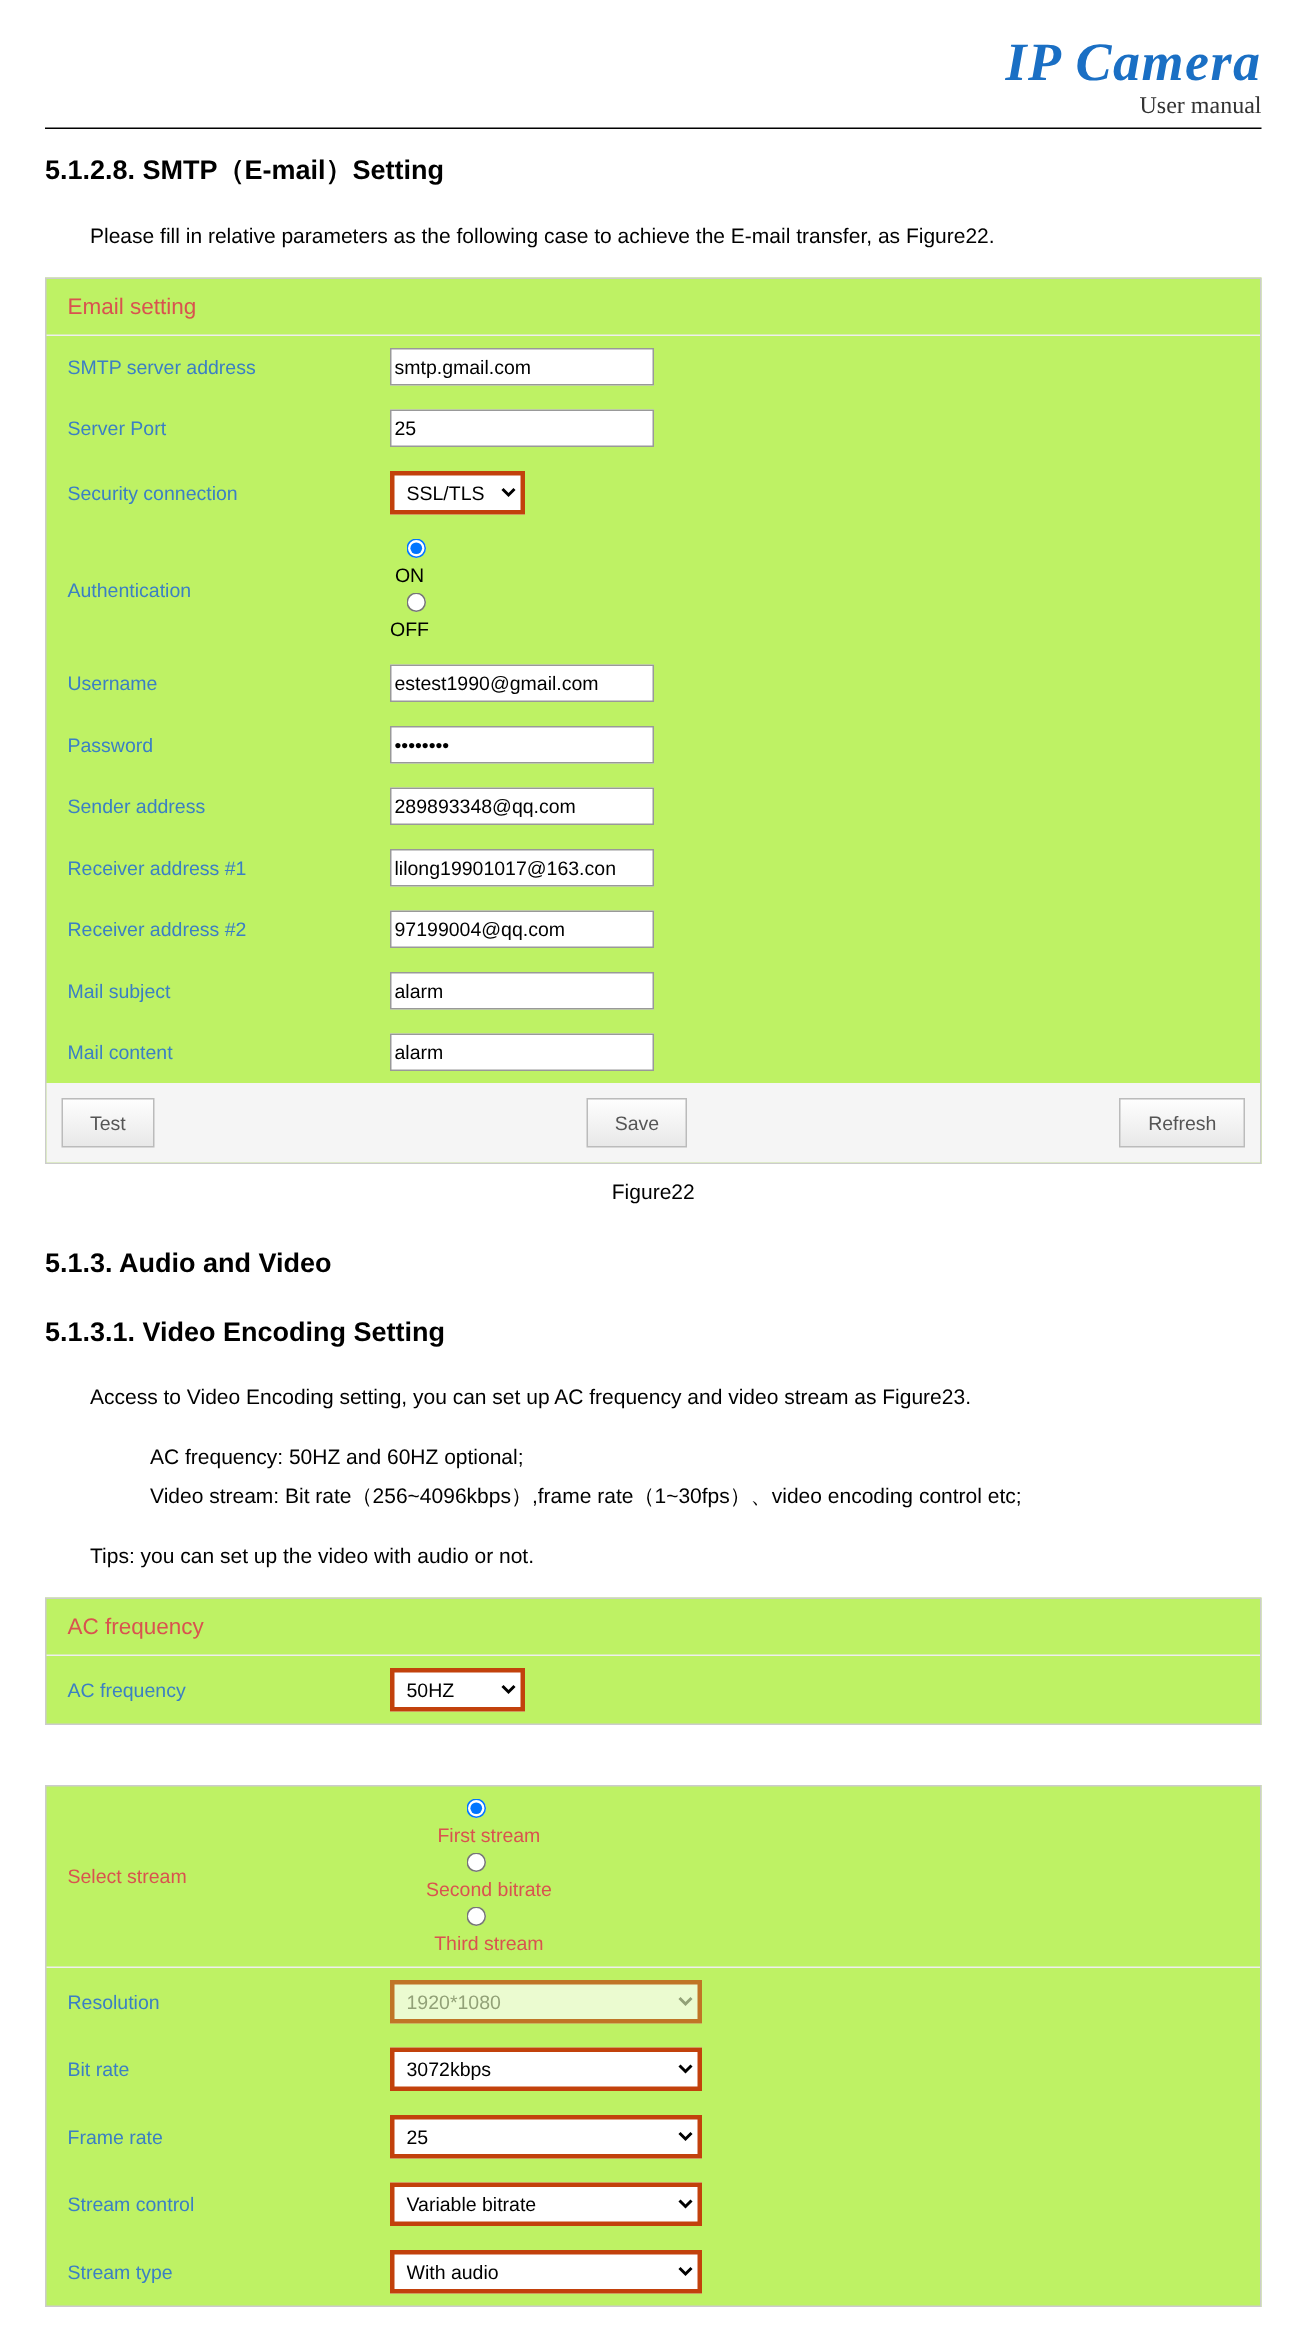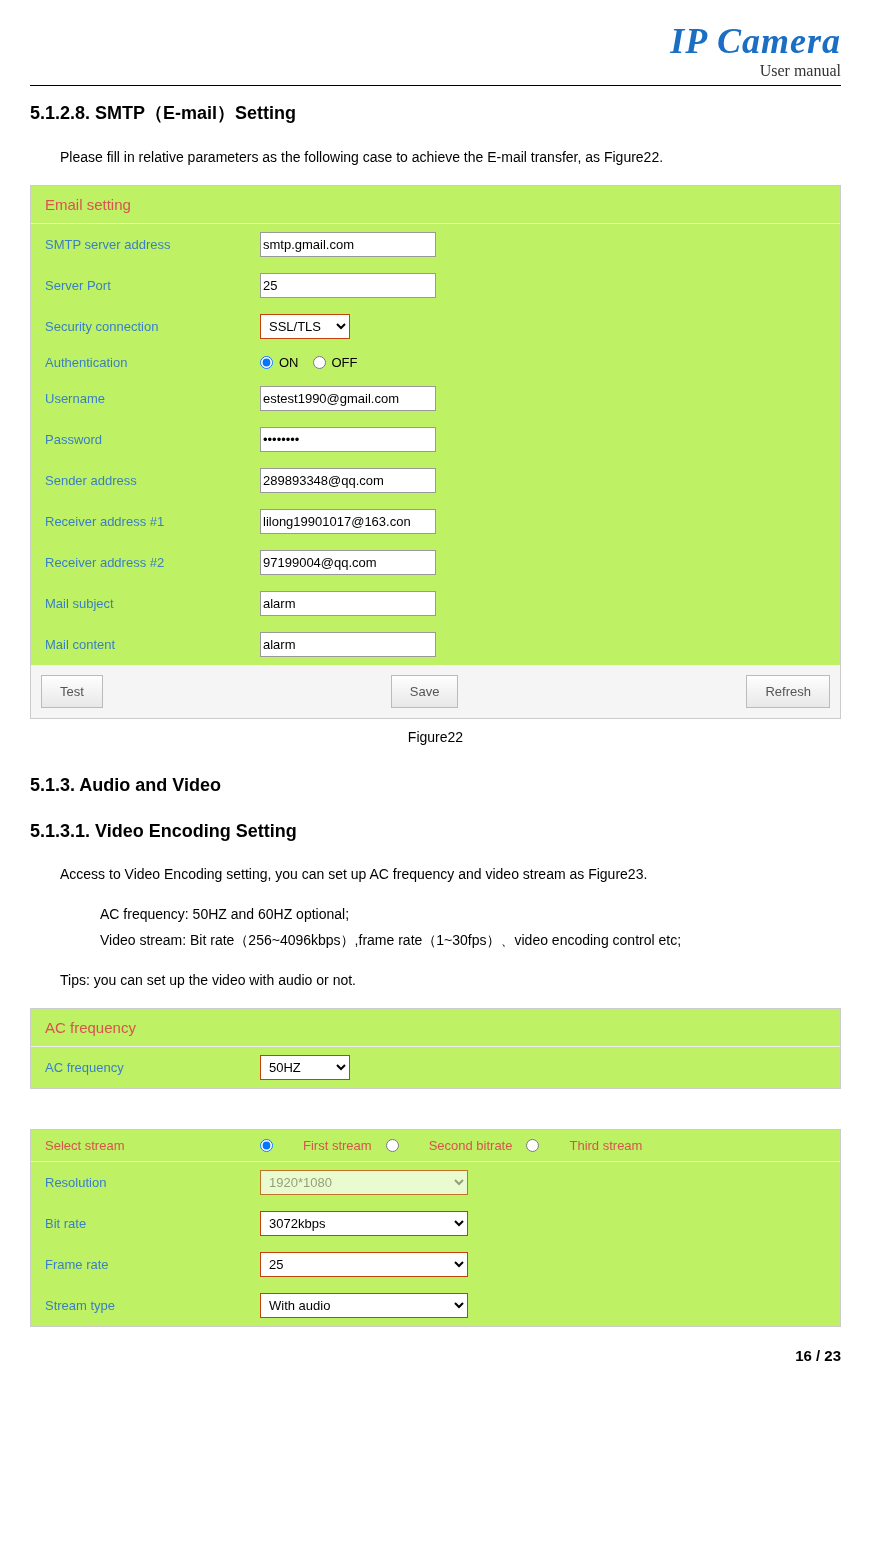--- a/index.html
+++ b/index.html
@@ -80,34 +80,35 @@
       flex-shrink: 0;
     }
     .form-input {
       border: 1px solid #999;
       padding: 4px 2px;
       font-size: 13px;
       width: 170px;
       background: #fff;
     }
     .form-select {
-      border: 1px solid #c2410c;
+      border: 3px solid #c2410c;
       padding: 3px 4px;
       font-size: 13px;
       width: 90px;
       background: #fff;
     }
     .form-select.wide {
       width: 208px;
     }
     .radio-group {
       display: flex;
       align-items: center;
       font-size: 13px;
       gap: 4px;
+      flex-direction: column;
     }
     .radio-group label {
       margin-right: 10px;
     }
     .button-bar {
       background: #f5f5f5;
       padding: 10px;
       text-align: right;
       display: flex;
       justify-content: space-between;
@@ -275,20 +276,26 @@
     </select>
   </div>
 
   <div class="form-row">
     <div class="form-label">Frame rate</div>
     <select class="form-select wide">
       <option>25</option>
     </select>
   </div>
 
+  <div class="form-row">
+    <div class="form-label">Stream control</div>
+    <select class="form-select wide">
+      <option>Variable bitrate</option>
+    </select>
+  </div>
 
   <div class="form-row">
     <div class="form-label">Stream type</div>
     <select class="form-select wide">
       <option>With audio</option>
     </select>
   </div>
 </div>
 
 <div class="footer">16 / 23</div>

